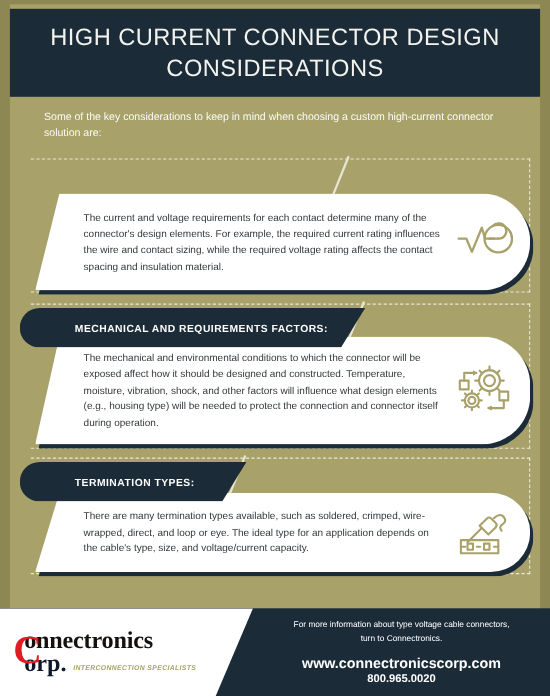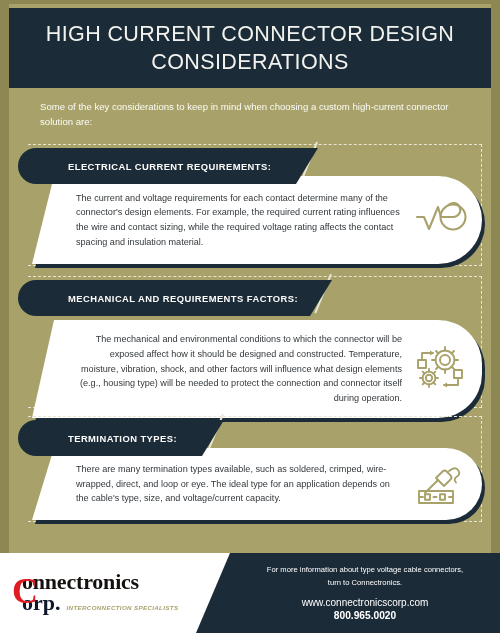--- a/index.html
+++ b/index.html
@@ -100,21 +100,21 @@
     color: #fdfdfb;
     font-size: 9.4px;
     font-weight: 700;
     letter-spacing: 0.45px;
     white-space: nowrap;
   }
 
   
   .card-wrap { position: absolute; left: 32px; right: 18px; }
   #sec1 .card-wrap { top: 36px; height: 88px; }
-  #sec2 .card-wrap { top: 48px; height: 98px; text-align: right; }
+  #sec2 .card-wrap { top: 34px; height: 98px; }
   #sec3 .card-wrap { top: 36px; height: 72px; }
 
   .card-shadow {
     position: absolute; inset: 0;
     background: #1c2b38;
     border-radius: 0 44px 44px 0;
     clip-path: polygon(22px 0, 100% 0, 100% 100%, 0 100%);
     transform: translate(3px, 4px);
   }
   .card {
@@ -195,44 +195,41 @@
   .footer-right {
     position: absolute;
     left: 236px; right: 6px; top: 0; bottom: 0;
     display: flex; flex-direction: column;
     align-items: center; justify-content: center;
     text-align: center;
     color: #ffffff;
     gap: 2px;
   }
   .footer-line { font-size: 7.6px; line-height: 1.42; font-weight: 500; }
-  .footer-url { font-size: 10px; font-weight: 400; margin-top: 6px; }
+  .footer-url { font-size: 13px; font-weight: 700; margin-top: 6px; }
   .footer-phone { font-size: 10.2px; font-weight: 700; }
 </style>
 </head>
 <body>
 
 <div id="page">
 
   <div class="edge-left"></div>
   <div class="edge-right"></div>
   <div class="edge-top"></div>
 
   <div class="header">
     <div class="header-title">HIGH CURRENT CONNECTOR DESIGN CONSIDERATIONS</div>
   </div>
 
   <div class="subtitle">Some of the key considerations to keep in mind when choosing a custom high-current connector solution are:</div>
 
   <div class="section" id="sec1">
     <div class="dash-frame"></div>
     <div class="dash-slant"></div>
-    <div class="bar">
-      <span class="bar-label">ELECTRICAL CURRENT REQUIREMENTS:</span>
-    </div>
     <div class="card-wrap">
       <div class="card-shadow"></div>
       <div class="card">
         <div class="card-text">The current and voltage requirements for each contact determine many of the connector's design elements. For example, the required current rating influences the wire and contact sizing, while the required voltage rating affects the contact spacing and insulation material.</div>
         <div class="card-icon">
           <svg width="52" height="40" viewBox="0 0 52 40" fill="none" stroke="#a8a26a" stroke-width="2.1" stroke-linecap="round" stroke-linejoin="round">
             <path d="M2 17 h7 l5 12 L23 7 l3 10 h8"></path>
             <circle cx="38" cy="17" r="12.5"></circle>
             <path d="M38 17 a7 7 0 1 0 -5 -11.6"></path>
             <path d="M30 17 h8"></path>

